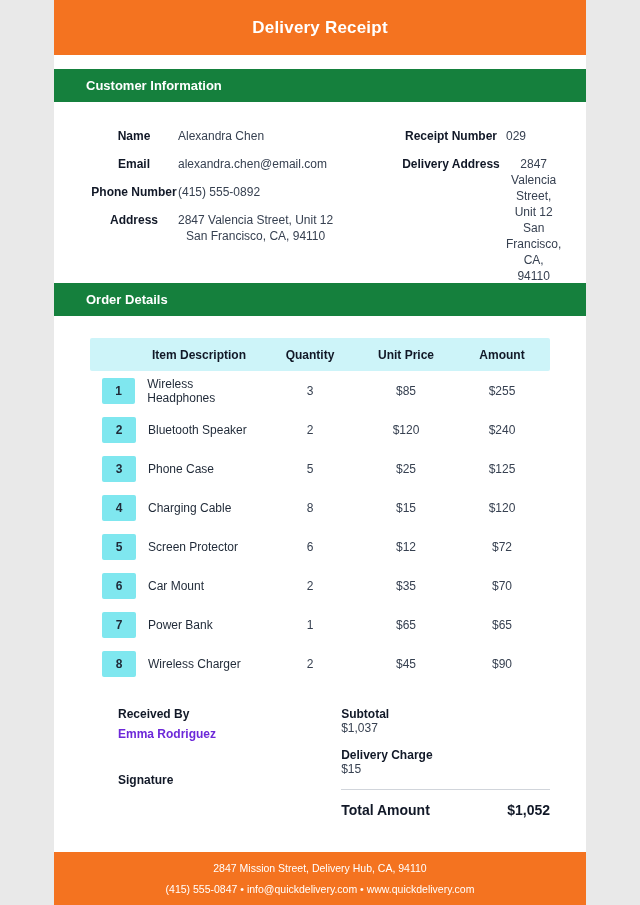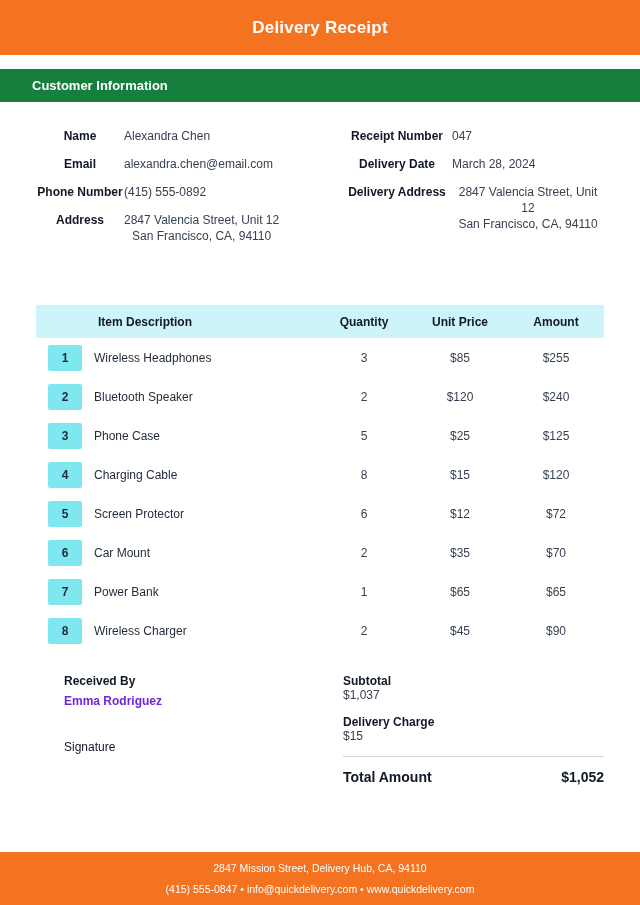--- a/index.html
+++ b/index.html
@@ -1,19 +1,19 @@
 <!DOCTYPE html>
 <html><head>
 <meta charset="utf-8">
 <style>
   * { margin:0; padding:0; box-sizing:border-box; }
   html,body { background:#e9e9e9; }
   body { font-family:"Liberation Sans", sans-serif; }
   .page {
-    position:relative; width:640px; height:905px;
+    position:relative; width:532px; height:905px;
     background:#ffffff; overflow:hidden; margin:0 auto;
   }
   
   .top-bar {
     height:55px; background:#F47320;
     display:flex; align-items:center; justify-content:center;
   }
   .top-bar h1 { color:#ffffff; font-size:17px; font-weight:bold; letter-spacing:.2px; }
   .gap { height:14px; background:#ffffff; }
   
@@ -50,21 +50,21 @@
     display:flex; align-items:center; justify-content:center;
     font-size:12px; font-weight:600; color:#1F2937;
   }
   .desc-text { font-size:12px; color:#1F2937; }
   .num-cell { text-align:center; font-size:12px; color:#374151; }
   
   .totals { display:flex; justify-content:space-between; padding:24px 36px 0 36px; }
   .received-block { width:280px;margin-left:28px; }
   .received-label { font-size:12px; font-weight:bold; color:#111827; margin-bottom:6px; }
   .received-name { font-size:12px; color:#6d28d9;font-weight:bold; }
-  .signature-label { font-size:12px; font-weight:normal; color:#111827; margin-top:32px; }
+  .signature-label { font-size:12px; font-weight:bold; color:#111827; margin-top:32px; }
   .sum-block { width:262px; }
   .sum-row { display:flex; justify-content:space-between; margin-bottom:13px; font-size:12px;flex-direction:column; }
   .sum-row .s-lbl { font-weight:bold; color:#111827; }
   .sum-row .s-val { color:#374151; }
   .sum-divider { height:1px; background:#D1D5DB; margin:4px 0 12px 0; }
   .total-row { display:flex; justify-content:space-between; font-size:14px; font-weight:bold; color:#111827; }
   
   .footer {
     position:absolute; left:0; right:0; bottom:0; height:53px; background:#F47320;
     display:flex; flex-direction:column; align-items:center; justify-content:center; gap:9px;
@@ -103,36 +103,35 @@
         <span class="lbl">Address</span>
         <span class="val">
           <span class="val-line2">2847 Valencia Street, Unit 12</span>
           <span class="val-line2">San Francisco, CA, 94110</span>
         </span>
       </div>
     </div>
     <div class="col-right">
       <div class="field-row">
         <span class="lbl">Receipt Number</span>
-        <span class="val">047</span>
-      </div>
-      <div class="field-row">
-        <span class="lbl">Delivery Date</span>
-        <span class="val">March 28, 2024</span>
+        <span class="val">029</span>
       </div>
       <div class="field-row">
         <span class="lbl">Delivery Address</span>
         <span class="val">
           <span class="val-line2">2847 Valencia Street, Unit 12</span>
           <span class="val-line2">San Francisco, CA, 94110</span>
         </span>
       </div>
     </div>
   </div>
 
+  <div class="section-bar">
+    <span>Order Details</span>
+  </div>
 
   <div class="table">
     <div class="thead">
       <span class="h-desc">Item Description</span>
       <span class="h-col">Quantity</span>
       <span class="h-col">Unit Price</span>
       <span class="h-col">Amount</span>
     </div>
 
     <div class="trow">

